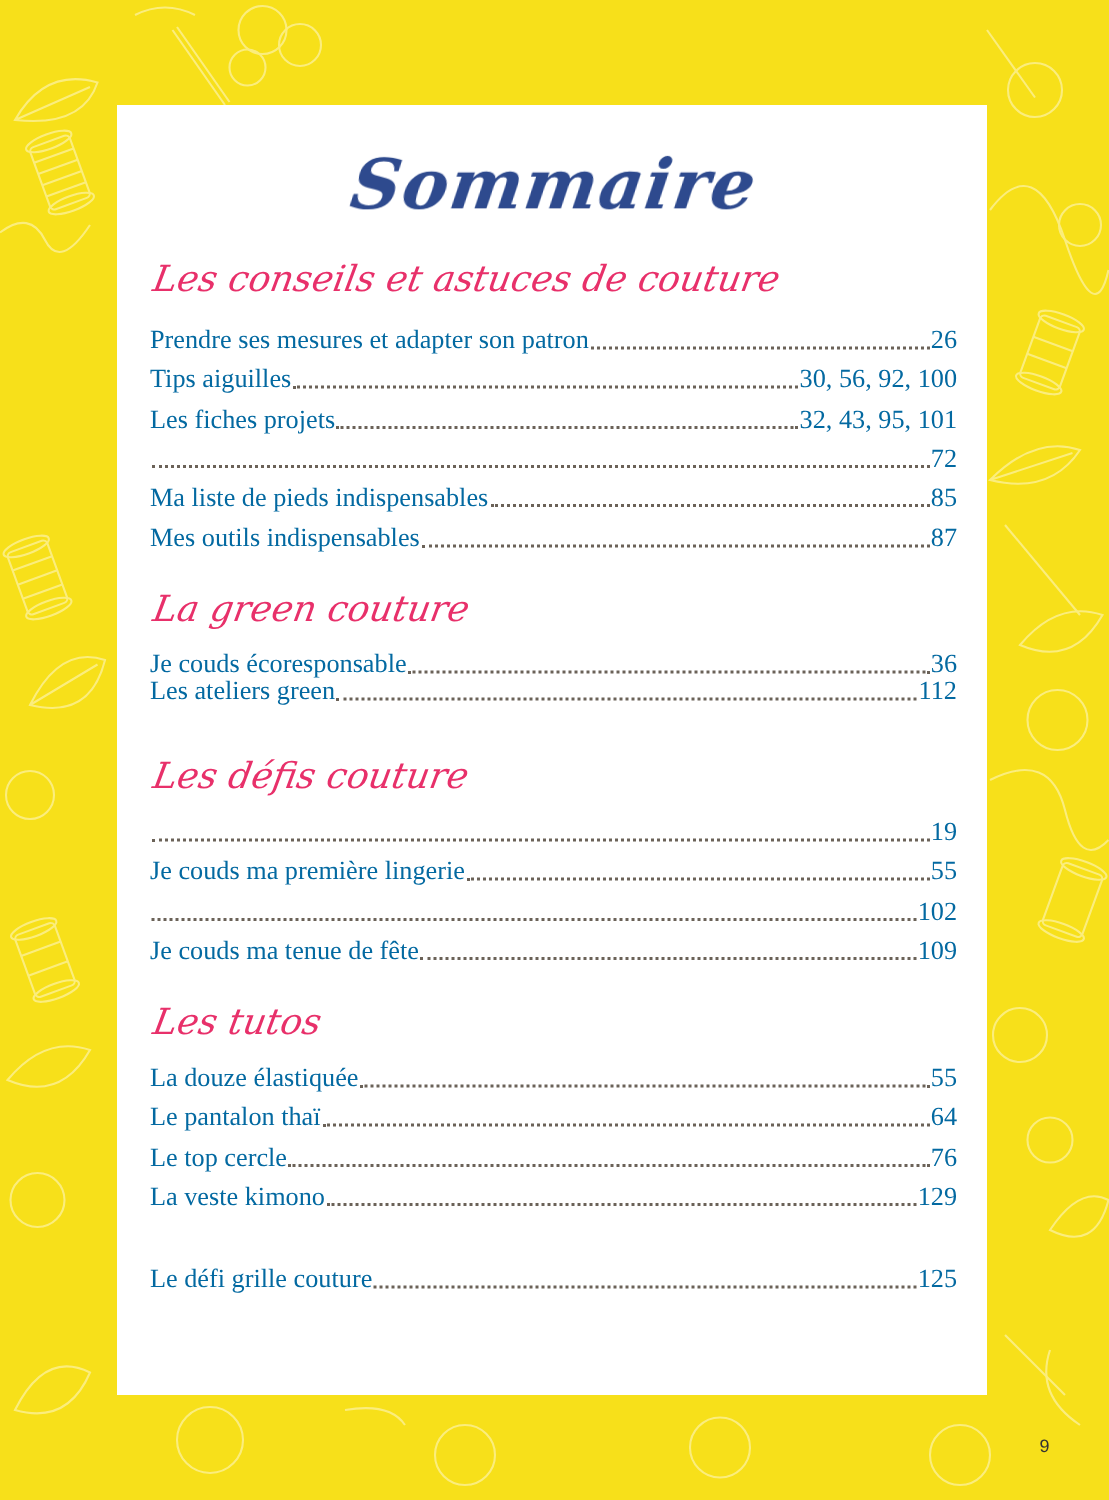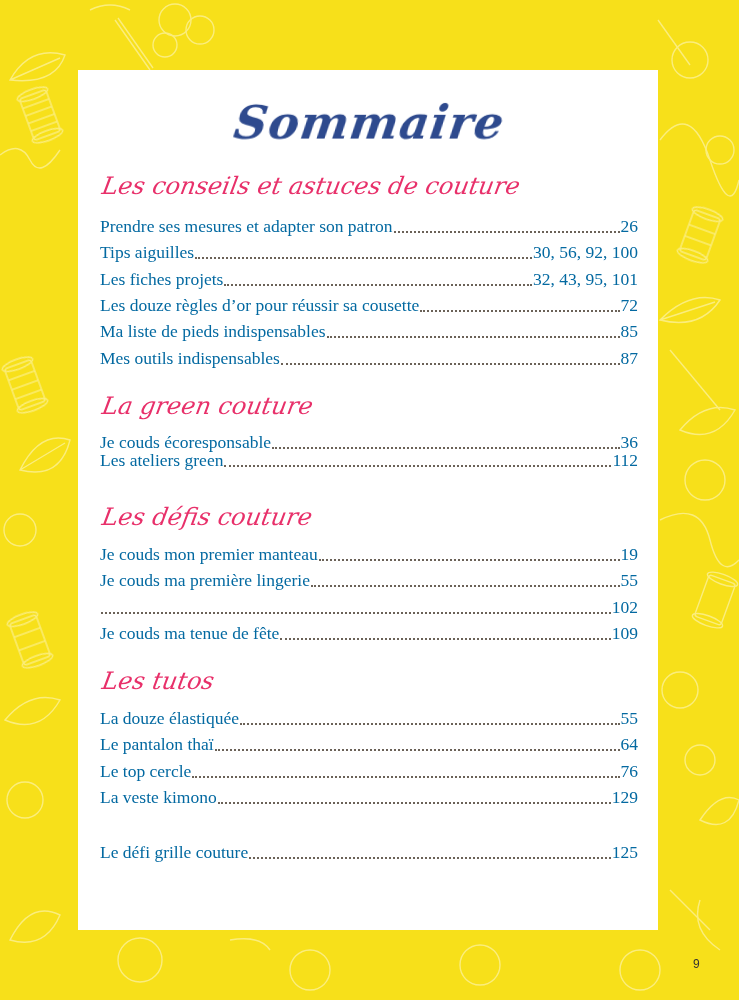--- a/index.html
+++ b/index.html
@@ -145,21 +145,20 @@
     <span class="label">Tips aiguilles</span>
     <span class="dots"></span>
     <span class="pages">30, 56, 92, 100</span>
   </div>
 <div class="entry" style="top:267px">
     <span class="label">Les fiches projets</span>
     <span class="dots"></span>
     <span class="pages">32, 43, 95, 101</span>
   </div>
 <div class="entry" style="top:293px">
-    <span class="label">Les douze règles d’or pour réussir sa cousette</span>
     <span class="dots"></span>
     <span class="pages">72</span>
   </div>
 <div class="entry" style="top:319px">
     <span class="label">Ma liste de pieds indispensables</span>
     <span class="dots"></span>
     <span class="pages">85</span>
   </div>
 <div class="entry" style="top:346px">
     <span class="label">Mes outils indispensables</span>
@@ -174,21 +173,20 @@
     <span class="pages">36</span>
   </div>
 <div class="entry" style="top:448px">
     <span class="label">Les ateliers green</span>
     <span class="dots"></span>
     <span class="pages">112</span>
   </div>
 
 <div class="section-heading" style="top:503px">Les défis couture</div>
 <div class="entry" style="top:542px">
-    <span class="label">Je couds mon premier manteau</span>
     <span class="dots"></span>
     <span class="pages">19</span>
   </div>
 <div class="entry" style="top:568px">
     <span class="label">Je couds ma première lingerie</span>
     <span class="dots"></span>
     <span class="pages">55</span>
   </div>
 <div class="entry" style="top:595px">
     <span class="dots"></span>

